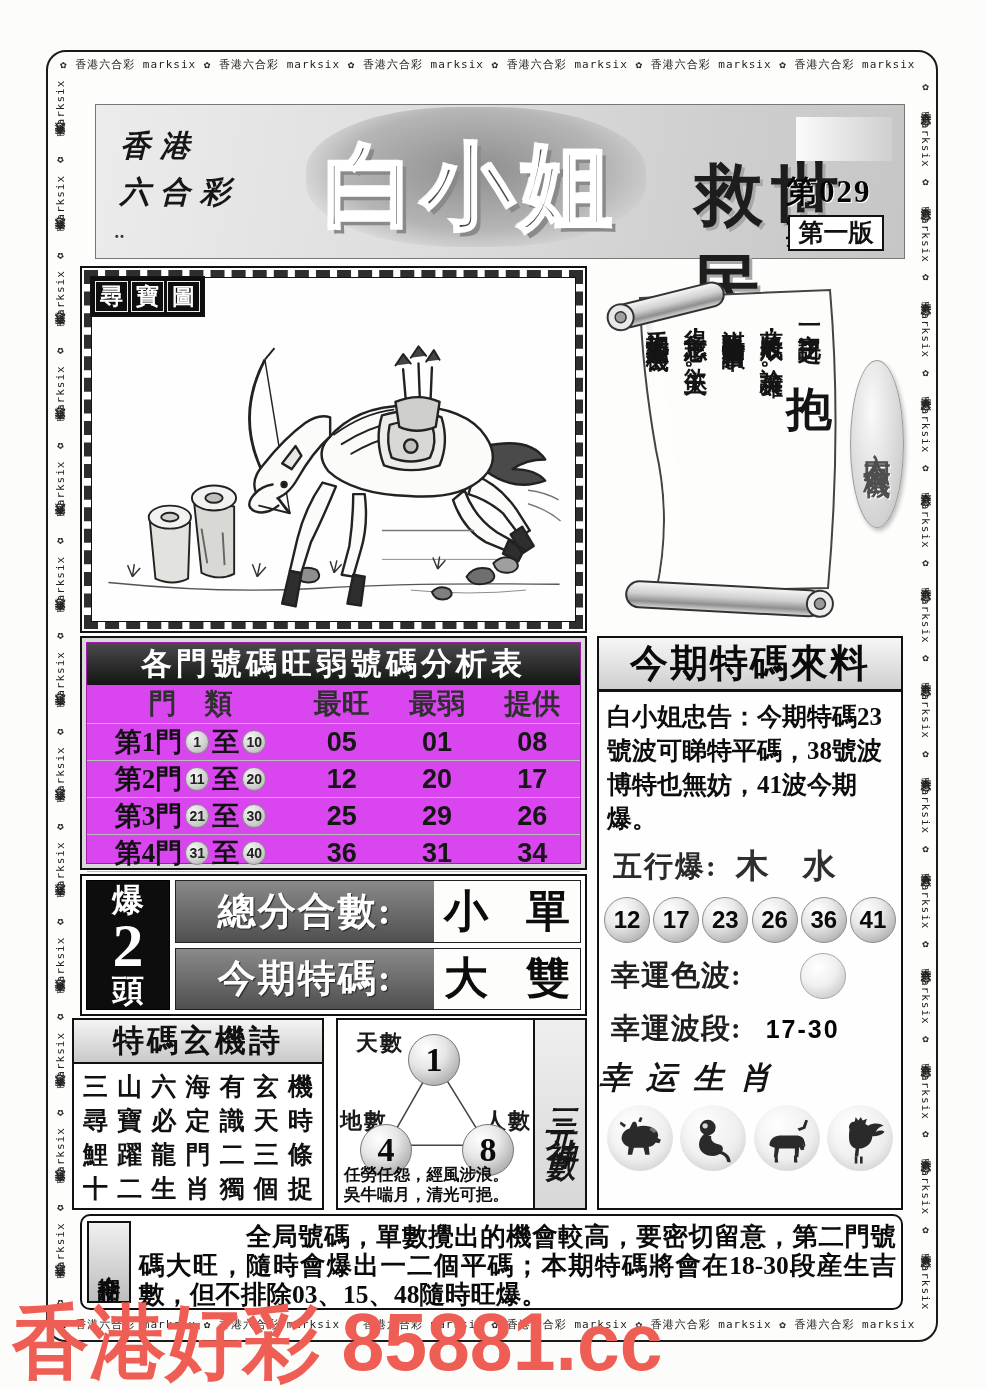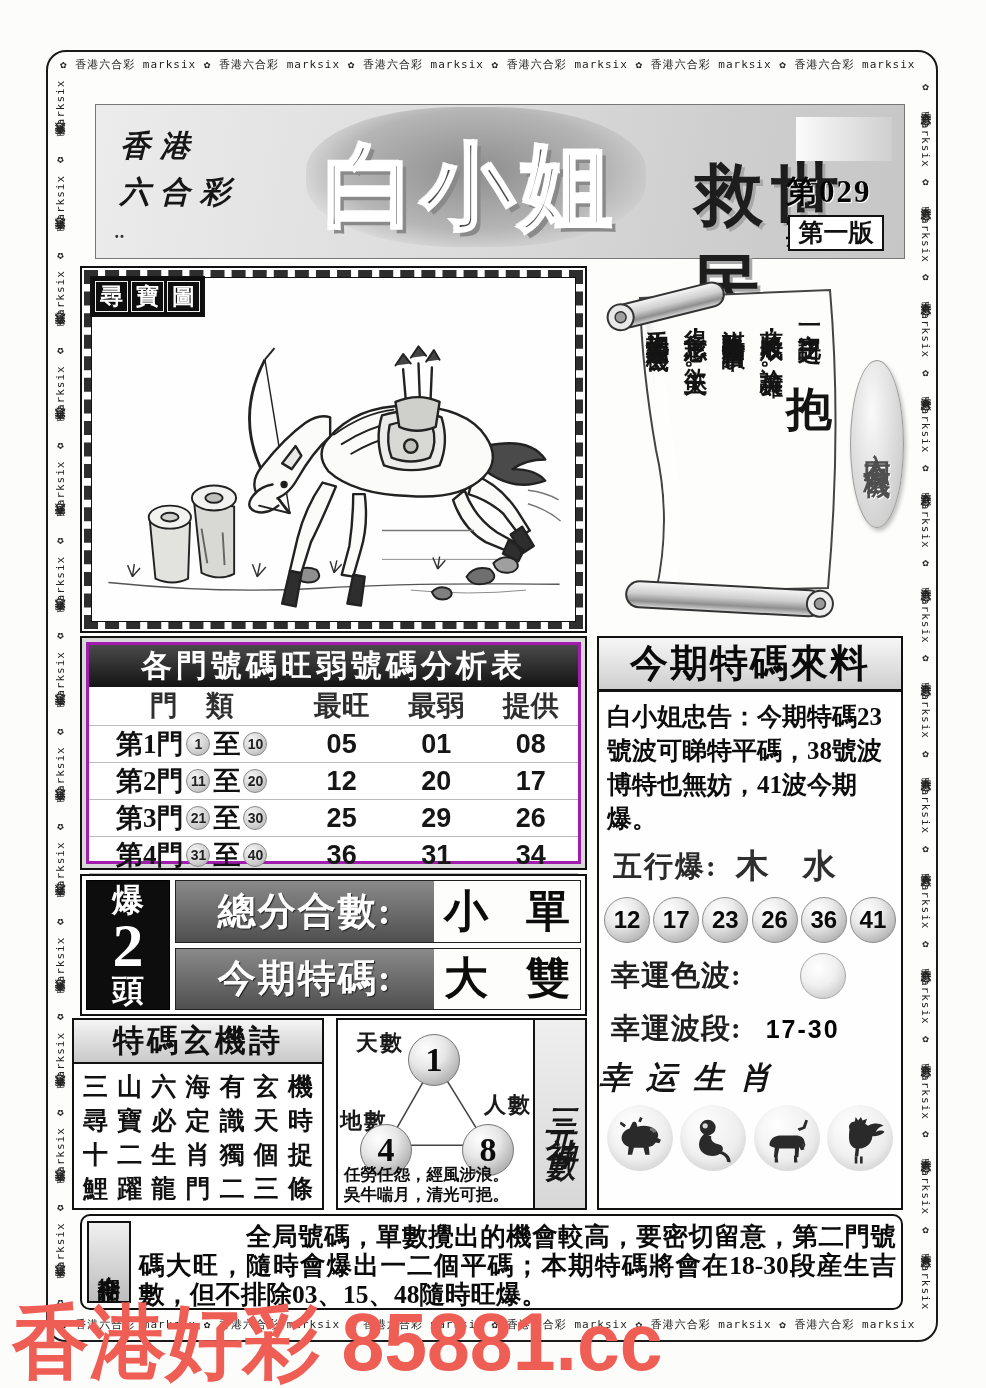--- a/index.html
+++ b/index.html
@@ -60,21 +60,21 @@
   .oval { position:absolute; left:850px; top:360px; width:54px; height:168px; border-radius:50%;
           background:radial-gradient(ellipse at 40% 30%, #fafafa, #d2d2d2 70%, #b9b9b9);
           border:1px solid #9a9a9a; box-shadow:2px 3px 4px rgba(0,0,0,.25);
           display:flex; align-items:center; justify-content:center; }
   .oval span { writing-mode:vertical-rl; font-size:27px; font-weight:bold; color:#4f4f4f;
                letter-spacing:6px; text-shadow:1px 1px 0 #fff; }
 
   
   .atable { position:absolute; left:80px; top:636px; width:507px; height:234px;
             border:2px solid #111; background:#d9d9d9; padding:4px; }
-  .atable-in { width:100%; height:100%; background:#ffffff; border:3px solid #a21caf; display:flex; flex-direction:column; }
+  .atable-in { width:100%; height:100%; background:#d946ef; border:1px solid #a21caf; display:flex; flex-direction:column; }
   .atable-title { background:linear-gradient(180deg,#4a4a4a,#141414); color:#fff; text-align:center;
                   font-size:31px; font-weight:bold; letter-spacing:4px; line-height:42px; height:42px; }
   .arow { display:flex; flex:1; align-items:center; border-top:1px solid #bbb; }
   .arow.head { color:#2f2f2f; font-weight:bold; font-size:28px; border-top:none; }
   .ac1 { width:42%; display:flex; align-items:center; justify-content:center; gap:3px; }
   .ac  { width:19.33%; text-align:center; }
   .door { font-size:27px; font-weight:bold; }
   .badge { display:inline-block; min-width:24px; height:24px; border-radius:50%;
            background:radial-gradient(circle at 35% 30%, #f5f5f5, #cfcfcf 60%, #a8a8a8);
            border:1px solid #8a8a8a; font-family:"Liberation Sans",sans-serif;
@@ -406,33 +406,33 @@
         </div>
       </div>
     </div>
   </div>
 
   <div class="poem">
     <div class="poem-title">特碼玄機詩</div>
     <div class="poem-lines">
       <div>三山六海有玄機</div>
       <div>尋寶必定識天時</div>
+      <div>鯉躍龍門二三條</div>
       <div>十二生肖獨個捉</div>
-      <div>鯉躍龍門二三條</div>
     </div>
   </div>
 
   <div class="sanyuan">
     <div class="tri-area">
       <svg class="tri-line" viewBox="0 0 195 192">
         <path d="M97 42 L48 128 M97 42 L150 128 M48 128 L150 128" stroke="#444" stroke-width="1.6" fill="none"></path>
       </svg>
       <div class="tri-lab" style="left:18px; top:8px;">天數</div>
       <div class="tri-lab" style="left:2px; top:86px;">地數</div>
-      <div class="tri-lab" style="left:146px; top:70px;">人數</div>
+      <div class="tri-lab" style="left:146px; top:86px;">人數</div>
       <div class="tri-ball" style="left:70px; top:14px;">1</div>
       <div class="tri-ball" style="left:22px; top:104px;">4</div>
       <div class="tri-ball" style="left:124px; top:104px;">8</div>
       <div class="tri-cap">
         <div>任勞任怨，經風涉浪。</div>
         <div>吳牛喘月，清光可挹。</div>
       </div>
     </div>
     <div class="sy-side">
       <span>三元神數</span>

